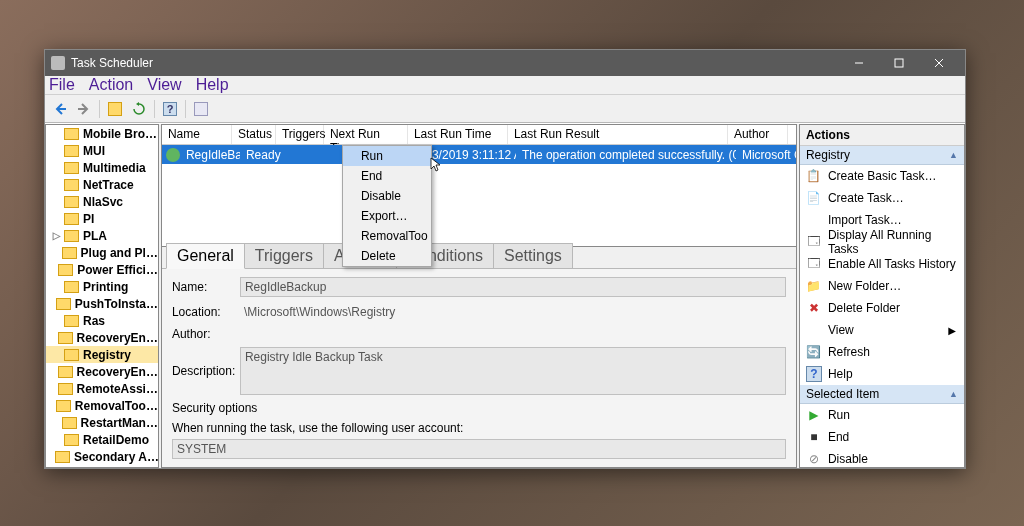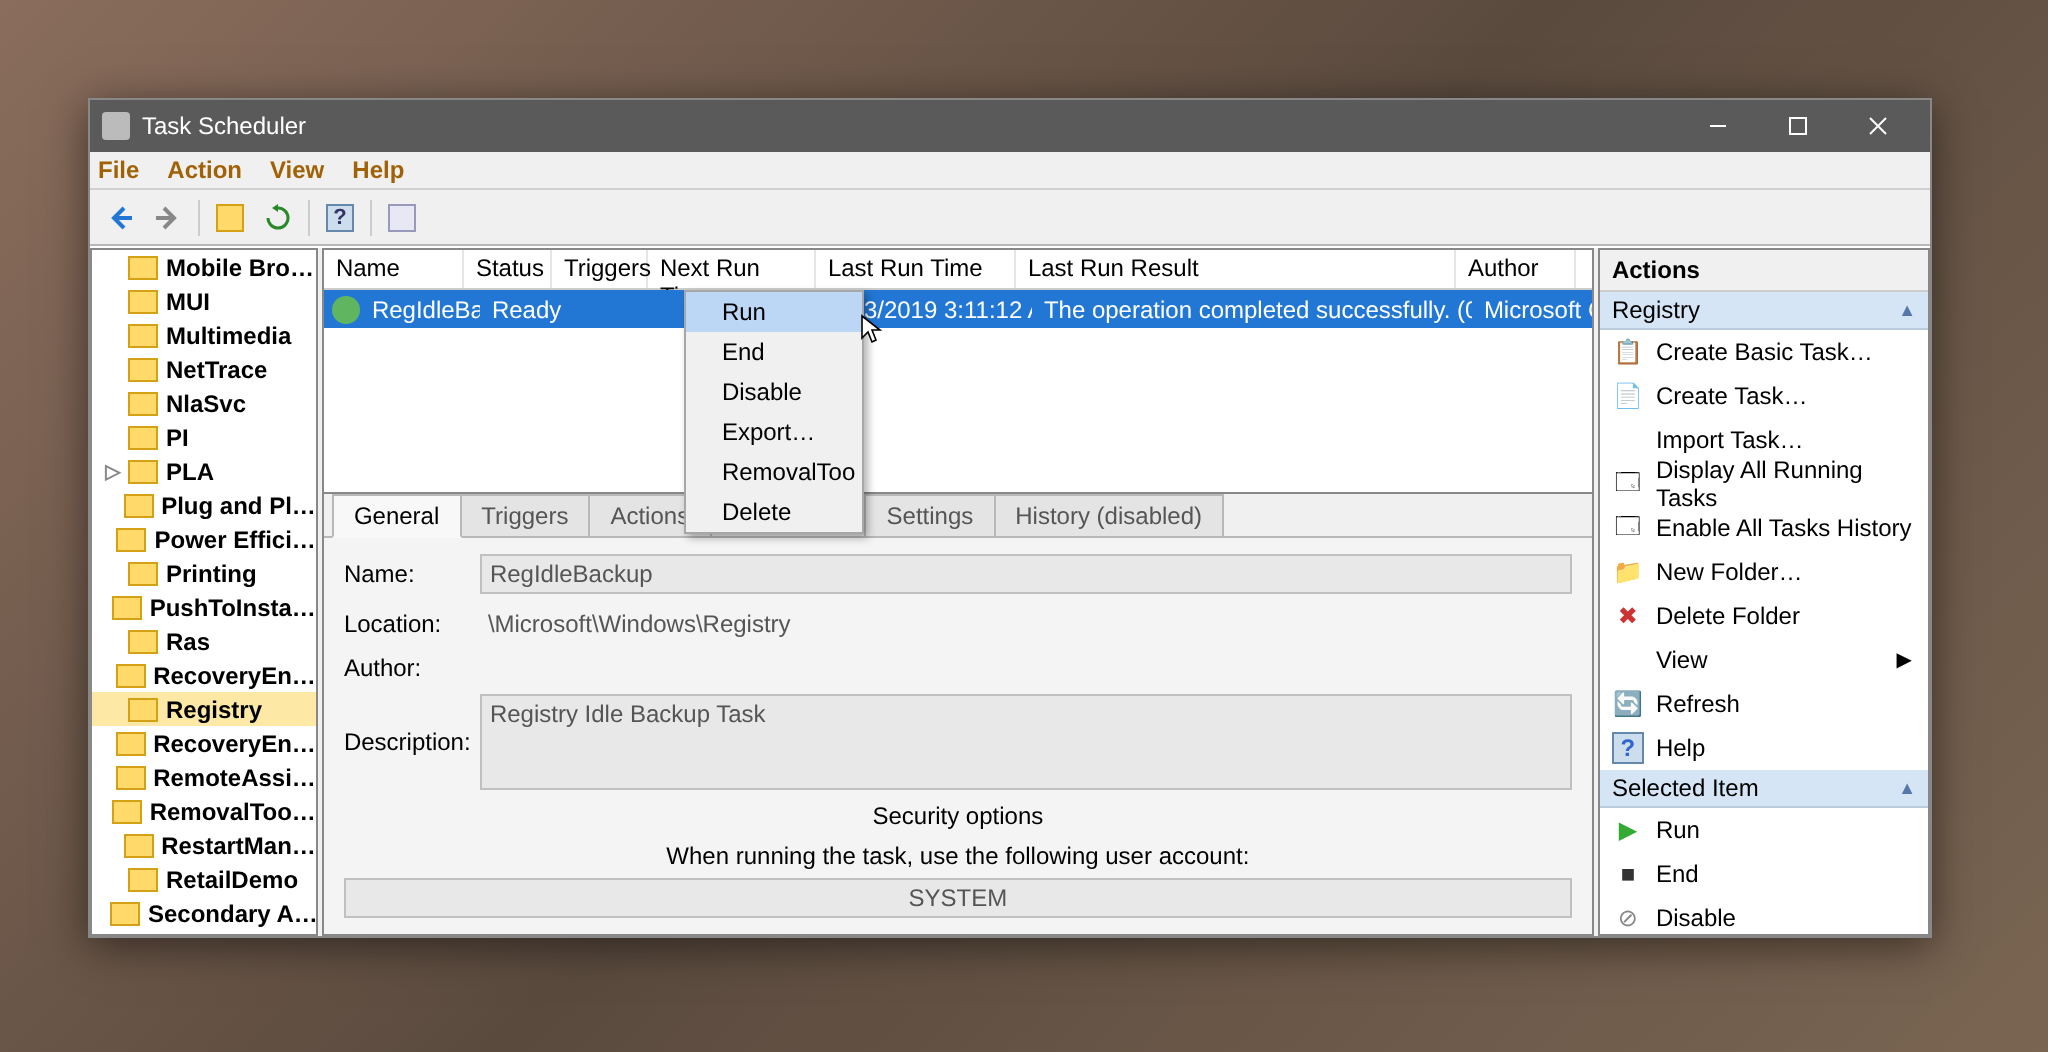--- a/index.html
+++ b/index.html
@@ -5,48 +5,48 @@
 * { box-sizing: border-box; margin: 0; padding: 0; font-family: "Segoe UI", Tahoma, sans-serif; font-size: 12px; }
 body { background: linear-gradient(135deg, #8a6d5c 0%, #5a4a3e 50%, #7a6552 100%); width: 1024px; height: 526px; overflow: hidden; position: relative; }
 .window { position: absolute; left: 44px; top: 49px; width: 922px; height: 420px; background: #f0f0f0; border: 1px solid #888; box-shadow: 0 4px 20px rgba(0,0,0,0.5); display: flex; flex-direction: column; }
 .titlebar { height: 26px; background: #5a5a5a; color: #fff; display: flex; align-items: center; padding: 0 6px; justify-content: flex-end; }
 .titlebar .ticon { width: 14px; height: 14px; background: #bbb; border-radius: 2px; margin-right: 6px; display:inline-block; }
 .titlebar .title { flex: 1; font-size: 12px; }
 .winbtns { display: flex; gap: 0; }
 .winbtn { width: 40px; height: 26px; display:flex; align-items:center; justify-content:center; color:#fff; }
 .winbtn svg { width:10px; height:10px; }
 .menubar { height: 19px; background: #f0f0f0; border-bottom: 1px solid #d0d0d0; display: flex; align-items: center; padding-left: 4px; gap: 14px; }
-.menubar span { font-size: 12px; color: #a16207; font-weight: bold; }
+.menubar span { font-size: 16px; color: #4c1d95; }
 .toolbar { height: 28px; background: #f0f0f0; border-bottom: 1px solid #b8b8b8; display: flex; align-items: center; padding-left: 4px; gap: 2px; }
 .tbtn { width: 22px; height: 22px; display:flex; align-items:center; justify-content:center; border:1px solid transparent; }
 .body { flex:1; display:flex; border-top:1px solid #fff; overflow:hidden; }
 .tree { width: 148px; background:#fff; border:1px solid #888; overflow-y:auto; overflow-x:hidden;font-weight:bold; }
 .tree-item { display:flex; align-items:center; height:17px; padding-left: 20px; white-space:nowrap; cursor:default; }
 .tree-item.sel { background:#fde8a6; }
 .tree-item .fld { width:15px; height:12px; background:#ffd96a; border:1px solid #d4a014; margin-right:4px; flex-shrink:0; }
 .tree-item .car { width:9px; text-align:center; color:#888; font-size:10px; margin-left:-14px; margin-right:3px; }
 .center { flex:1; display:flex; flex-direction:column; border:1px solid #888; background:#fff; margin-left:2px; position:relative; }
 .listhdr { display:flex; height:20px; background:#fff; border-bottom:1px solid #ccc; }
 .listhdr .col { padding:2px 6px; font-size:12px; color:#000; border-right:1px solid #e5e5e5; }
 .listrow { display:flex; height:19px; background:#2277d4; color:#fff; align-items:center; }
 .listrow .cell { padding:0 6px; font-size:12px; white-space:nowrap; overflow:hidden; }
 .listrow .ricon { width:14px; height:14px; border-radius:50%; background:#60b560; margin-left:4px; flex-shrink:0; }
 .ctxmenu { position:absolute; left:180px; top:20px; width:90px; background:#f0f0f0; border:1px solid #a7a7a7; box-shadow:2px 2px 4px rgba(0,0,0,0.3); z-index:10; }
 .ctxitem { height:20px; display:flex; align-items:center; padding-left:18px; font-size:12px; }
 .ctxitem.hov { background:#bcd6f5; }
 .details { border-top:1px solid #888; background:#f0f0f0; display:flex; flex-direction:column; }
 .tabstrip { display:flex; height:22px; align-items:flex-end; padding-left:4px; background:#f0f0f0; border-bottom:1px solid #b8b8b8; }
-.tab { padding:3px 10px; font-size:12px; background:#e4e4e4; border:1px solid #b8b8b8; border-bottom:none; margin-right:-1px; color:#555; }
+.tab { padding:3px 10px; font-size:16px; background:#e4e4e4; border:1px solid #b8b8b8; border-bottom:none; margin-right:-1px; color:#555; }
 .tab.active { background:#f8f8f8; border-bottom:1px solid #f8f8f8; position:relative; top:1px; color:#000; }
 .detbody { padding:8px 10px; background:#f4f4f4; font-size:12px; }
 .frow { display:flex; align-items:center; margin-bottom:6px; }
 .frow label { width:68px; color:#000; }
 .frow .val { flex:1; background:#e8e8e8; border:1px solid #c0c0c0; padding:2px 4px; color:#555; min-height:18px; }
 .frow .desc { height:48px; }
-.secopt { margin-top:6px; font-size:12px; color:#000;text-align:center; }
+.secopt { margin-top:6px; font-size:12px; color:#000; }
 .secopt .sub { margin-top:6px; }
 .secopt .sys { margin-top:4px; border:1px solid #c0c0c0; padding:2px 4px; background:#e8e8e8; color:#555; }
 .actions { width:216px; background:#fff; border:1px solid #888; margin-left:2px; display:flex; flex-direction:column; }
 .actions .hdr { background:#f0f0f0; padding:3px 6px; font-weight:600; border-bottom:1px solid #ccc; }
 .actions .grp { background:#d6e5f5; padding:2px 6px; font-size:12px; border-bottom:1px solid #bcd; display:flex; justify-content:space-between; align-items:center; }
 .actions .grp .up { font-size:9px; color:#5577aa; }
 .actions .itm { display:flex; align-items:center; height:22px; padding-left:6px; gap:6px; }
 .actions .itm .ic { width:16px; height:16px; display:flex; align-items:center; justify-content:center; flex-shrink:0; }
 .actions .itm .arrow { margin-left:auto; margin-right:8px; font-size:10px; }
 .cursor { position:absolute; left:268px; top:32px; z-index:20; pointer-events:none; }
@@ -261,21 +261,20 @@
           <path d="M1 1 L1 12 L4 9 L6 14 L8 13 L6 8 L10 8 Z" fill="#fff" stroke="#000" stroke-width="0.8"></path>
         </svg>
 
       <div class="details">
         <div class="tabstrip" id="tabstrip">
             <div class="tab active">General</div>
             <div class="tab">Triggers</div>
             <div class="tab">Actions</div>
             <div class="tab">Conditions</div>
             <div class="tab">Settings</div>
-            <div class="tab">History (disabled)</div>
           </div>
         <div class="detbody">
           <div class="frow">
               <label>Name:</label>
               <div class="val">RegIdleBackup</div>
             </div>
           <div class="frow">
               <label>Location:</label>
               <div class="val" style="background:transparent;border:none">\Microsoft\Windows\Registry</div>
             </div>

